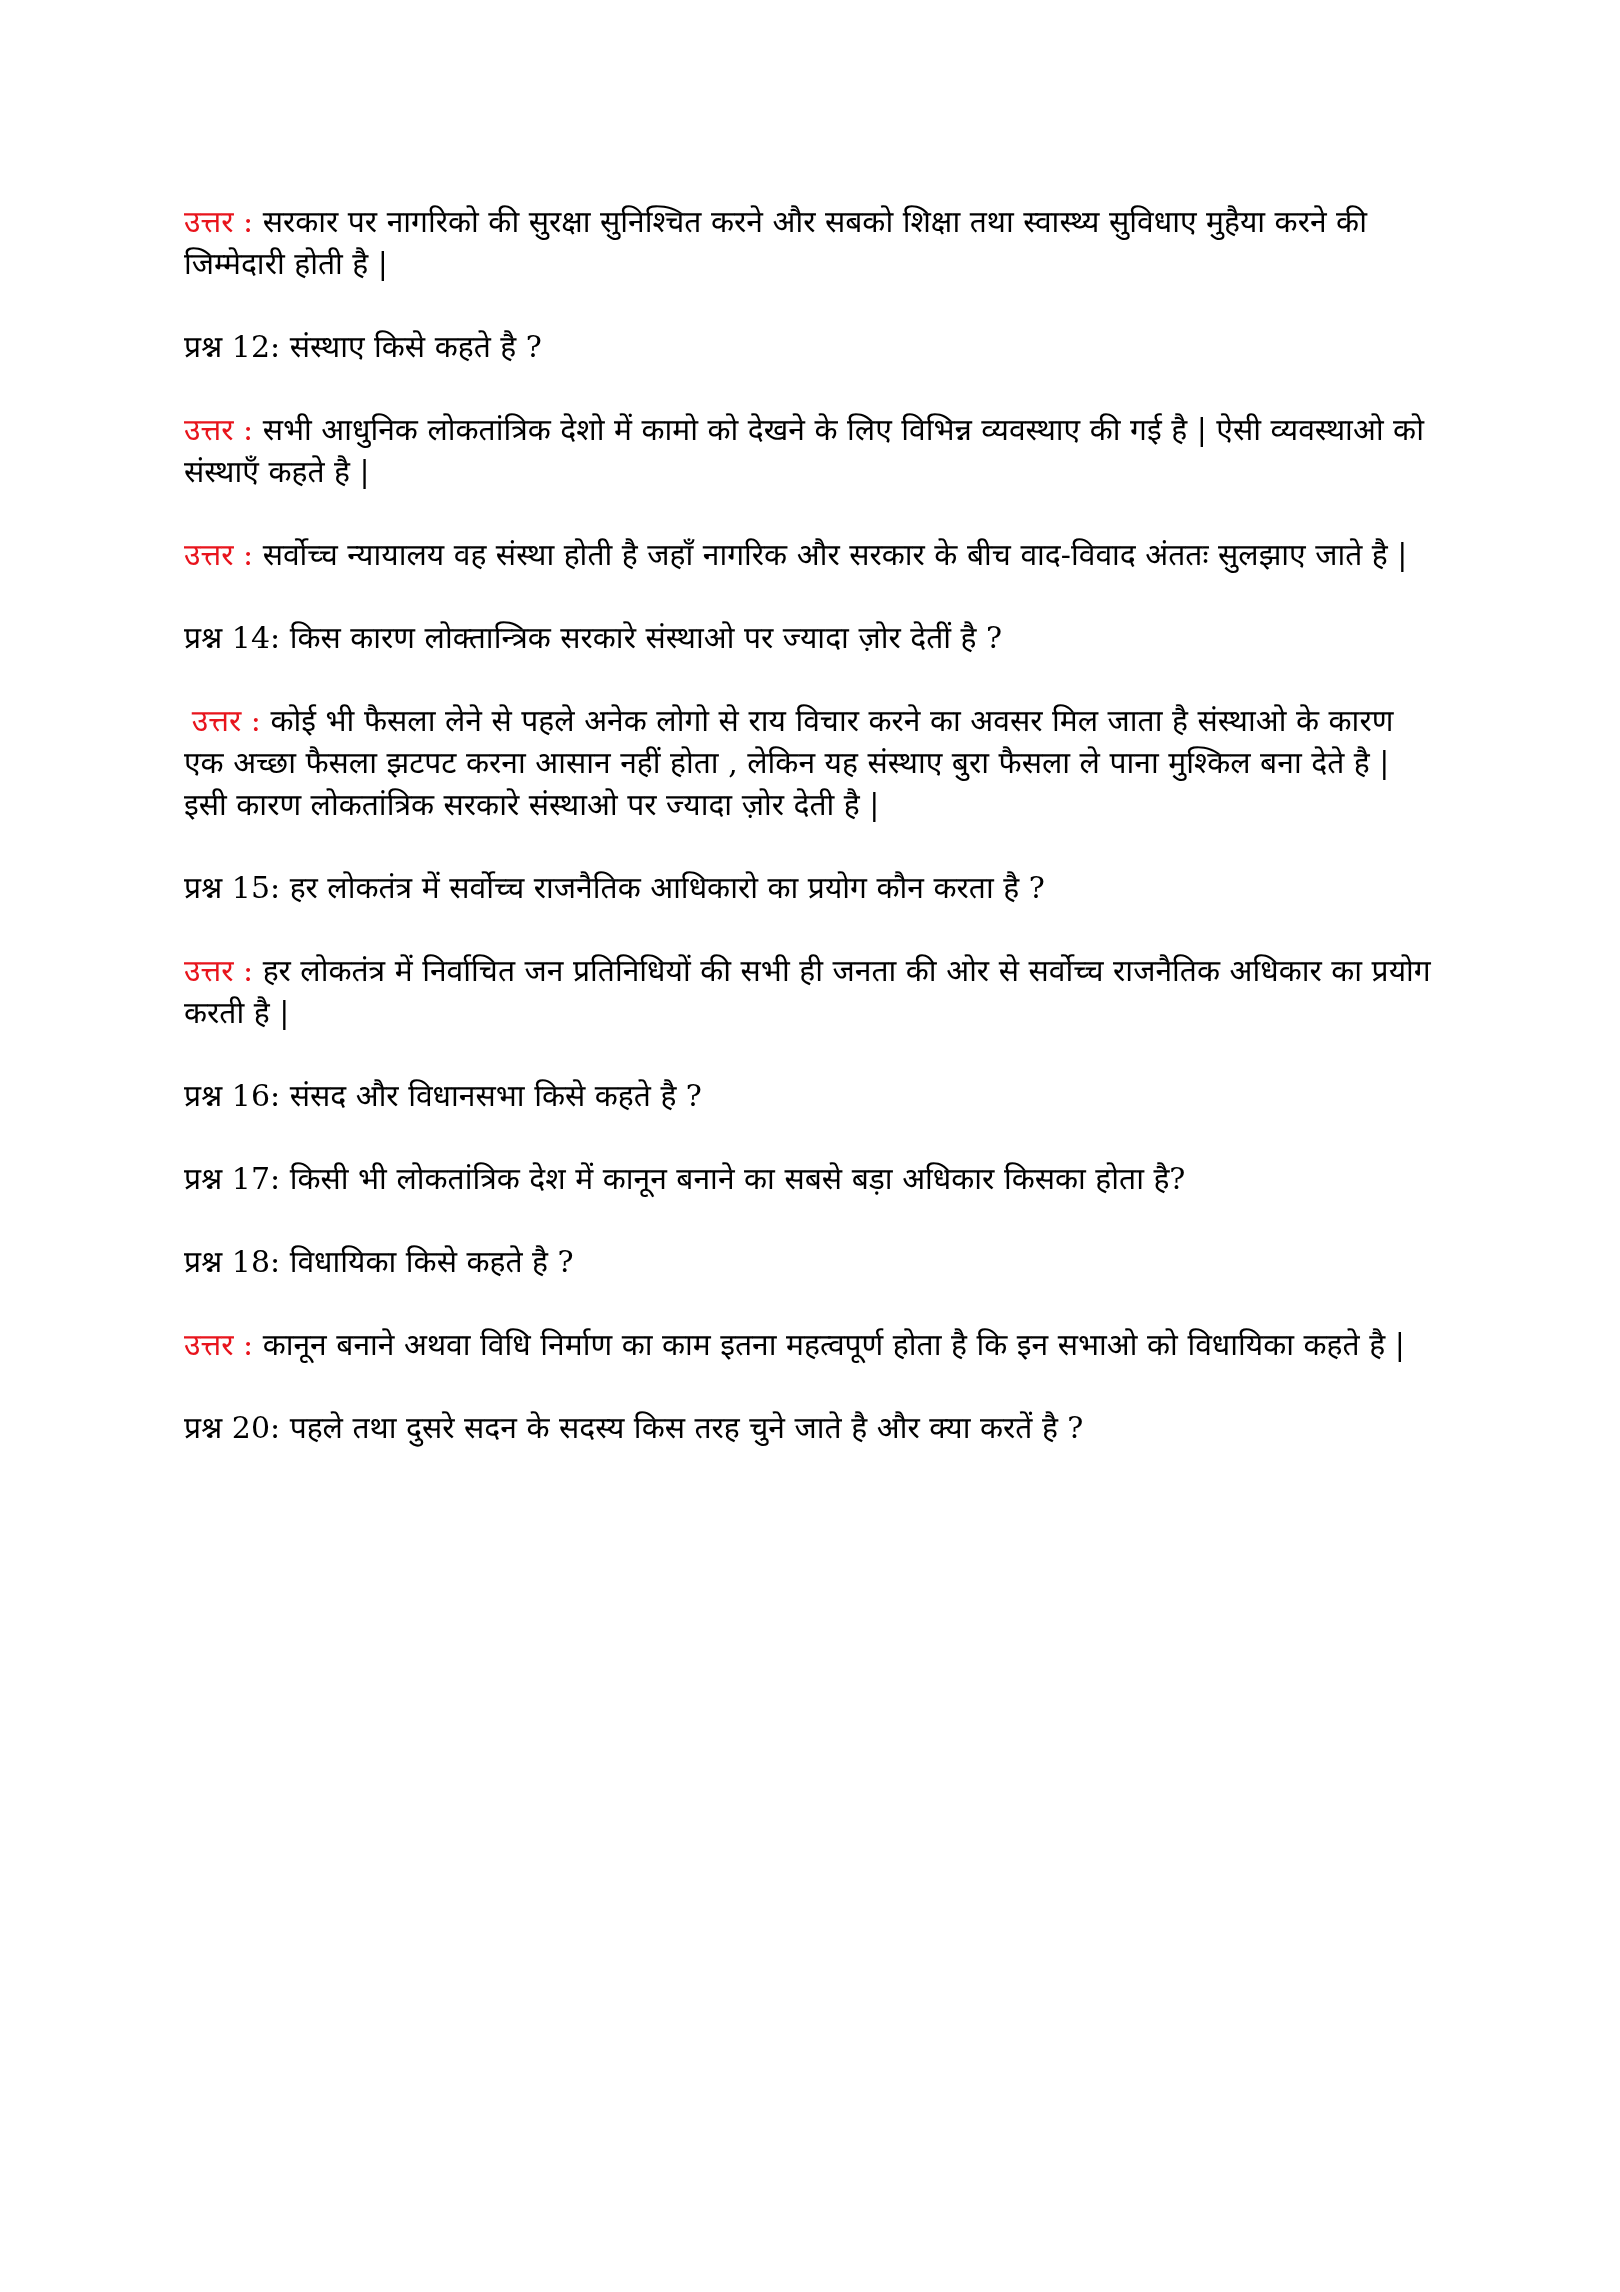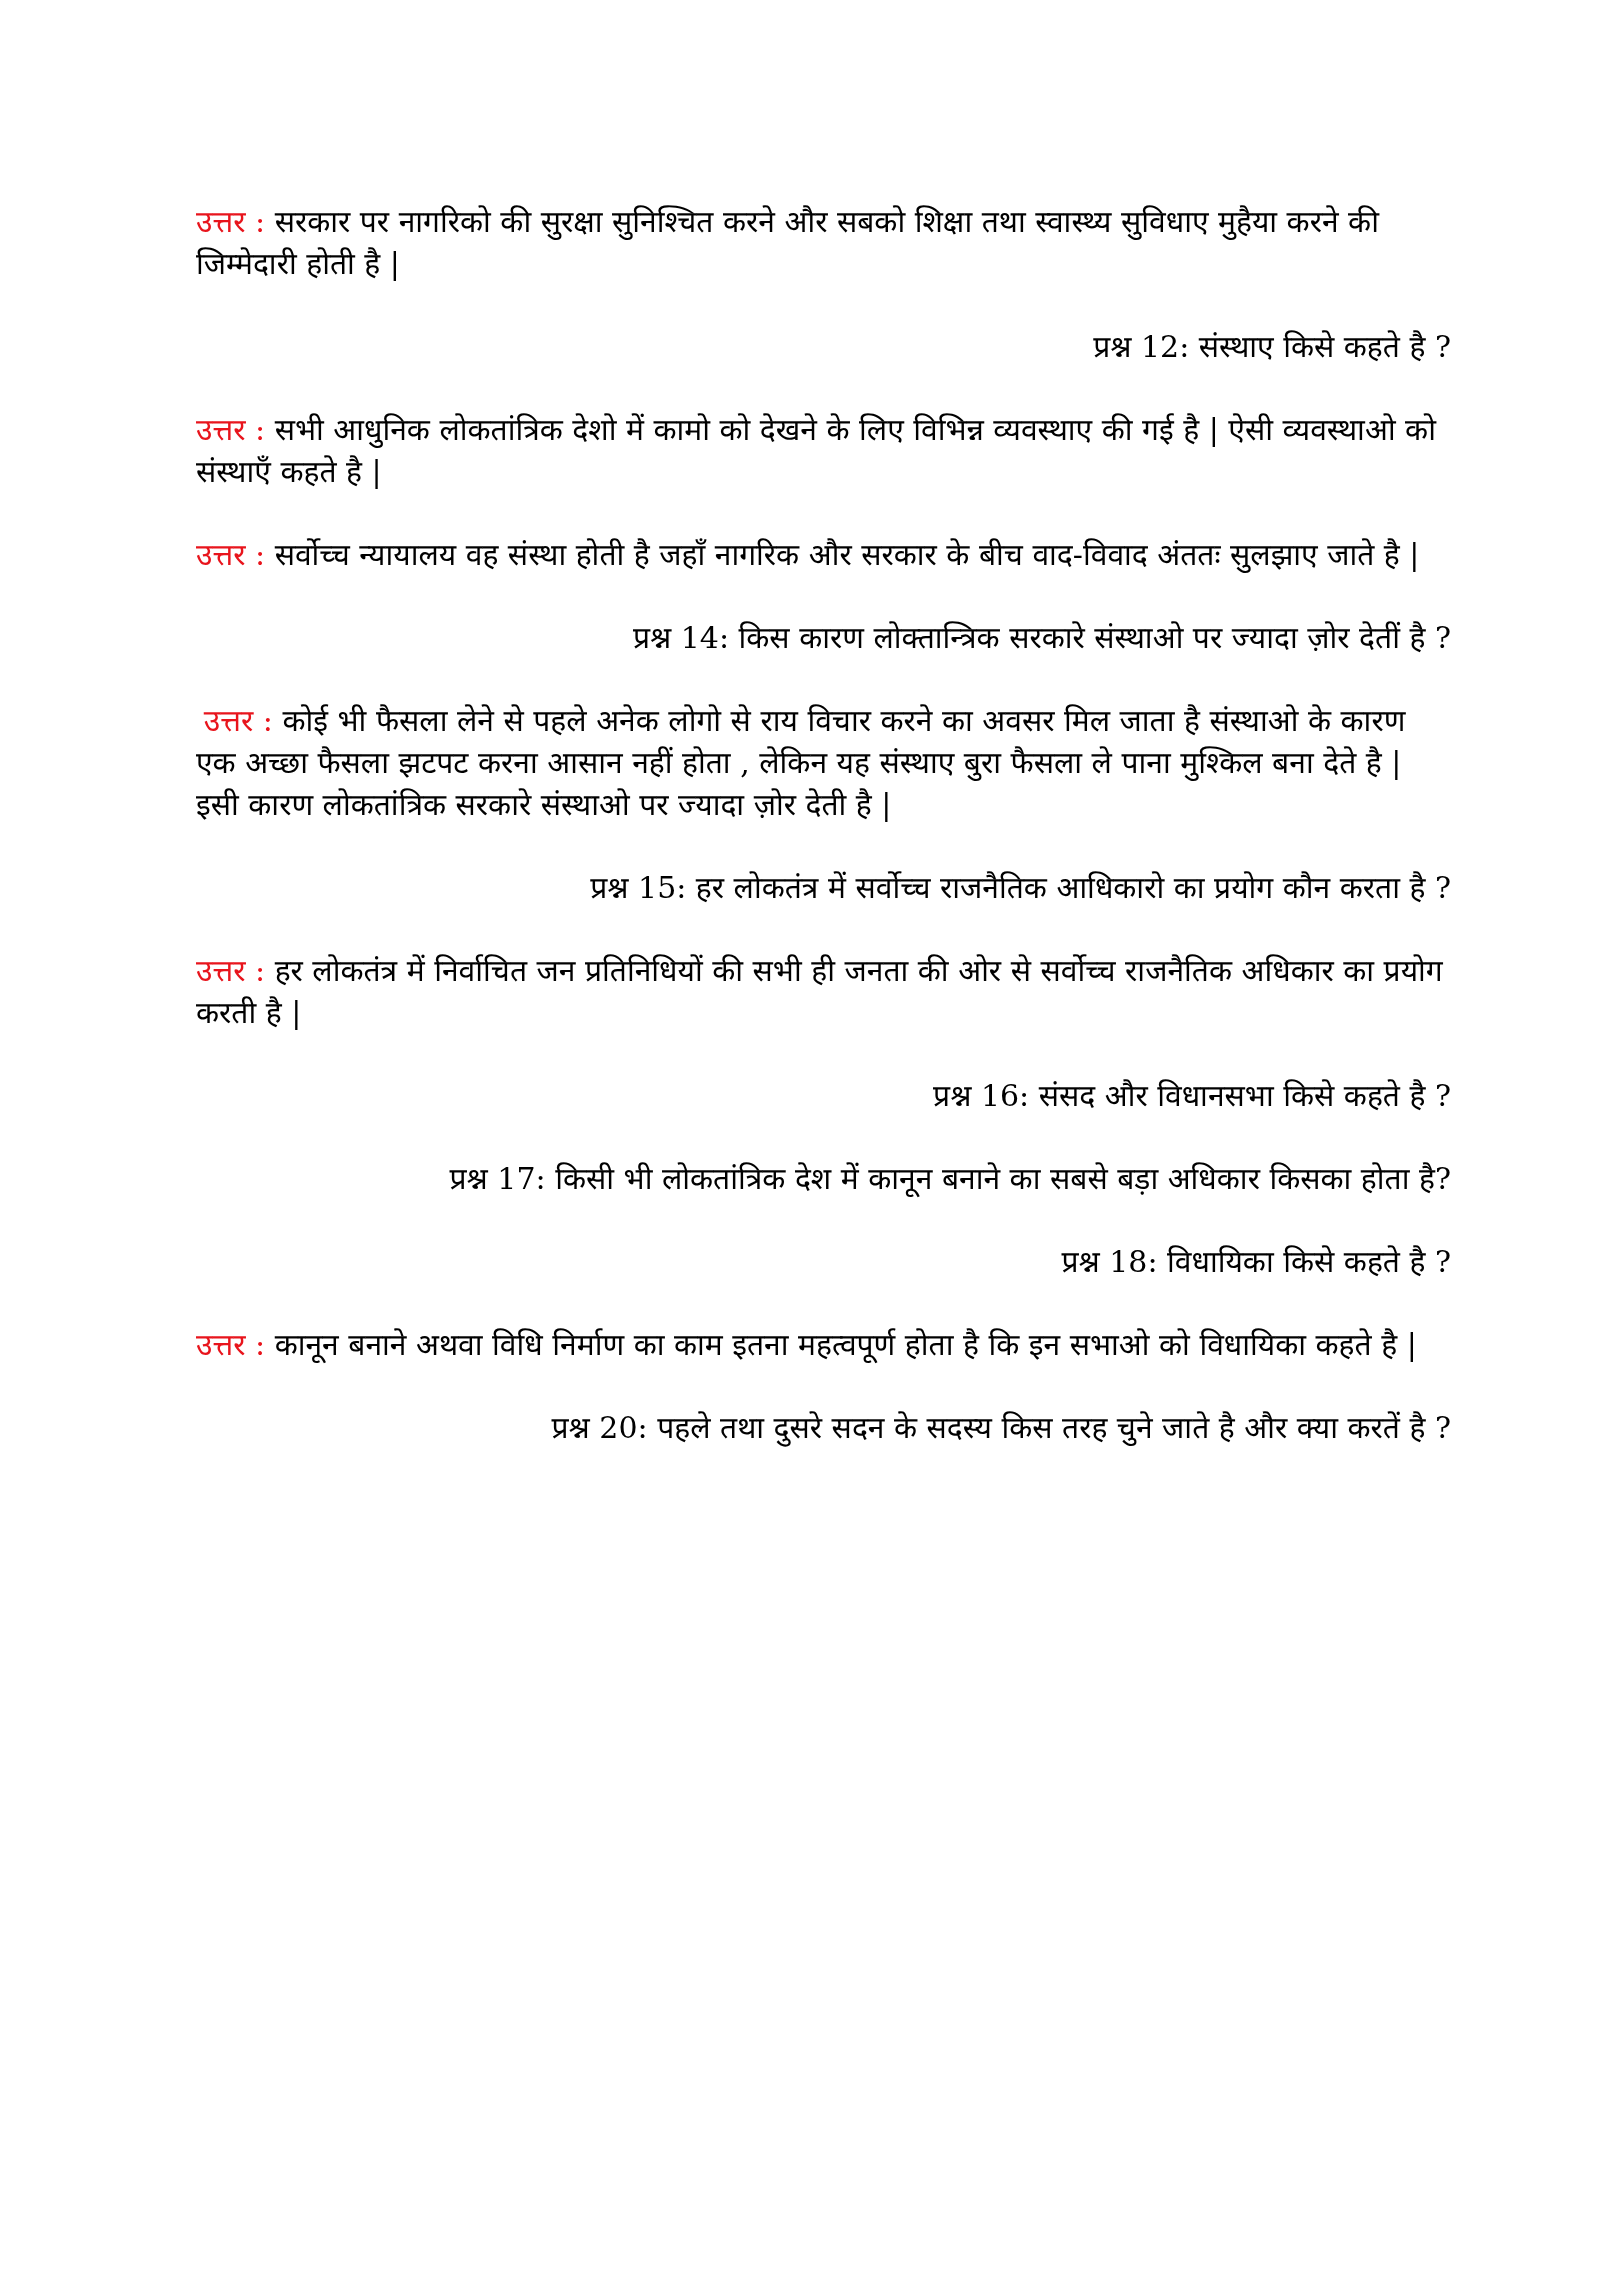--- a/index.html
+++ b/index.html
@@ -1,23 +1,23 @@
 <!DOCTYPE html>
 <html><head>
 <meta charset="utf-8">
 <style>
   html, body { margin: 0; padding: 0; background: #ffffff; }
   body { width: 1620px; height: 2293px; position: relative; overflow: hidden; }
   .page {
-    position: absolute; left: 196px; top: 201px; width: 1255px;
+    position: absolute; left: 184px; top: 201px; width: 1255px;
     font-family: "DejaVu Serif", "Liberation Serif", serif;
     font-size: 30px; color: #000000; line-height: 42px;
   }
   .block { margin: 0; }
-  .q { margin-bottom: 41px; text-align: right; }
+  .q { margin-bottom: 41px; }
   .a { margin-bottom: 41px; }
   .label { color: #e8141c; }
   .indent { padding-left: 7.8px; }
 </style>
 </head>
 <body>
 
 <div class="page">
 
   <p class="block a"><span class="label">उत्तर :</span><span> सरकार पर नागरिको की सुरक्षा सुनिश्चित करने और सबको शिक्षा तथा स्वास्थ्य सुविधाए मुहैया करने की जिम्मेदारी होती है |</span></p>

